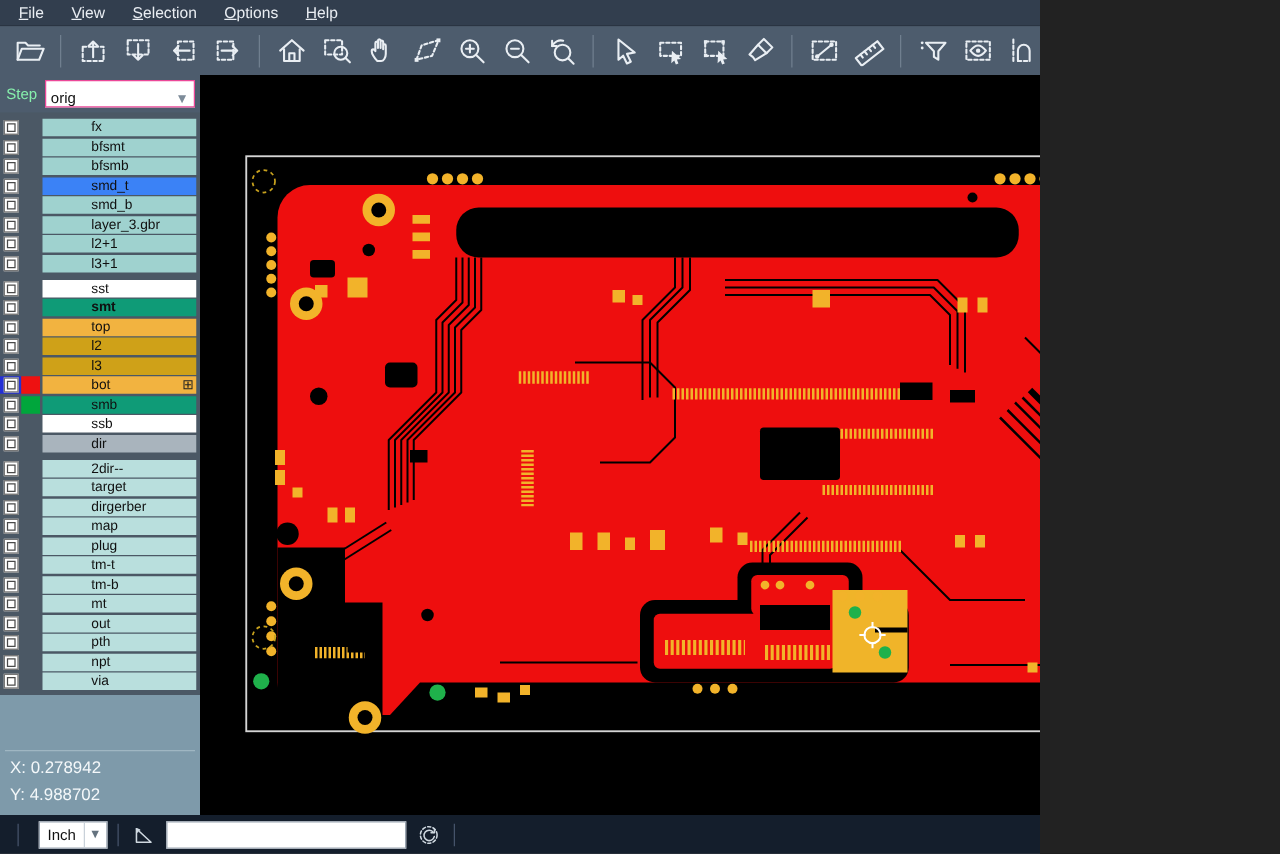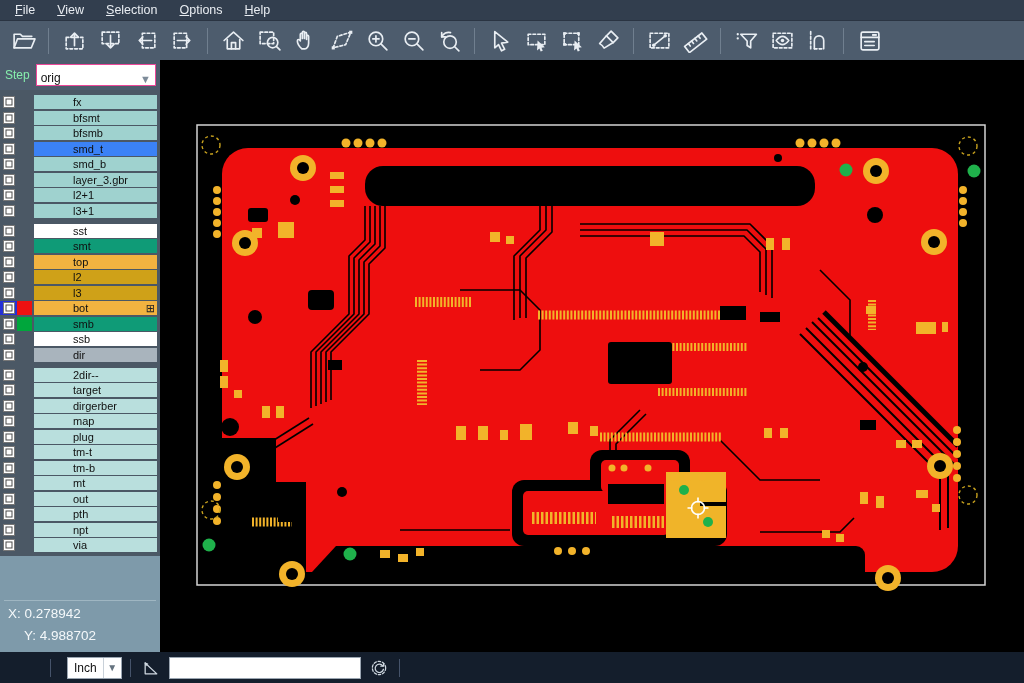--- a/index.html
+++ b/index.html
@@ -1,17 +1,17 @@
 <!DOCTYPE html>
 <html><head>
 <meta charset="utf-8">
 <style>
   html,body{margin:0;padding:0;background:#222;}
   *{box-sizing:border-box;font-family:"Liberation Sans",sans-serif;}
-  #app{position:relative;width:1024px;height:683px;overflow:hidden;background:#46535f;}
+  #app{position:relative;width:832px;height:683px;overflow:hidden;background:#46535f;}
 
   
   .menubar{position:absolute;left:0;top:0;width:1024px;height:21px;background:#323e4e;display:flex;align-items:center;padding-left:4px;border-bottom:1px solid #2a3442;}
   .menu-item{color:#e9edf2;font-size:12.5px;padding:2px 11px;cursor:default;}
   .menu-item::first-letter{text-decoration:underline;}
 
   
   .toolbar{position:absolute;left:0;top:21px;width:1024px;height:39px;background:#4d5c6d;display:flex;align-items:center;gap:6px;padding-left:8px;}
   .tbtn{width:30px;height:30px;display:flex;align-items:center;justify-content:center;border-radius:3px;}
   .tbtn svg{width:25px;height:25px;stroke:#e9eef3;fill:none;stroke-width:1.6;stroke-linecap:round;stroke-linejoin:round;}
@@ -33,28 +33,28 @@
   .cell.chk{width:17px;display:flex;align-items:center;justify-content:center;background:transparent;}
   .box{width:12px;height:12px;background:#fff;border:1px solid #777;box-shadow:inset 0 0 0 1.5px #fff, inset 0 0 0 2.5px #4a4a4a;}
   .cell.swatch{width:15px;margin-right:2px;}
   .cell.lbl{flex:1;margin-right:3px;display:flex;align-items:center;font-size:11px;color:#101010;padding-left:3px;line-height:14px;white-space:nowrap;overflow:hidden;}
   .cell.lbl .txt{flex:1;margin-left:36px;}
   .cell.lbl .grid{font-size:11px;margin-right:2px;color:#222;}
 
   .coordpanel{position:absolute;left:0;bottom:0;width:160px;height:96px;background:#7e9aaa;}
   .coordpanel .sep{position:absolute;left:4px;right:4px;top:44px;height:1px;background:#9fb6c2;}
   .coordpanel .cx{position:absolute;left:8px;top:50px;color:#f4f8fa;font-size:13.5px;}
-  .coordpanel .cy{position:absolute;left:24px;top:72px;color:#f4f8fa;font-size:13.5px;}
+  .coordpanel .cy{position:absolute;left:8px;top:72px;color:#f4f8fa;font-size:13.5px;}
 
   
   .canvas{position:absolute;left:160px;top:60px;width:864px;height:592px;background:#000;}
   .canvas svg{display:block;}
 
   
-  .bottombar{position:absolute;left:0;top:652px;width:1024px;height:31px;background:#141e2c;display:flex;align-items:center;padding-left:36px;}
+  .bottombar{position:absolute;left:0;top:652px;width:1024px;height:31px;background:#141e2c;display:flex;align-items:center;}
   .bsep{width:1px;height:18px;background:#45536a;margin:0 8px;}
   .unitselect{height:22px;background:#fff;border:1px solid #9aa5b1;display:flex;align-items:center;font-size:12px;color:#111;margin-left:8px;}
   .unitselect .val{padding:0 6px;}
   .unitselect .chev{width:18px;height:100%;border-left:1px solid #c9d1d9;display:flex;align-items:center;justify-content:center;color:#65737f;font-size:10px;}
   .bicon{width:24px;height:24px;display:flex;align-items:center;justify-content:center;}
   .bicon svg{width:20px;height:20px;stroke:#cfd8e0;fill:none;stroke-width:1.5;stroke-linecap:round;stroke-linejoin:round;}
   .cmdinput{width:192px;height:22px;border:1px solid #9aa5b1;background:#fff;margin-left:6px;font-size:12px;padding:0 4px;outline:none;}
 </style>
 </head>
 <body>
@@ -320,21 +320,21 @@
             <span class="cell swatch"></span>
             <span class="cell lbl" style="background: rgb(255, 255, 255);">
               <span class="txt">sst</span>
             </span>
           </div>
         <div class="lrow">
             <span class="cell chk">
               <span class="box"></span>
             </span>
             <span class="cell swatch"></span>
-            <span class="cell lbl" style="background: rgb(15, 155, 119);">
+            <span class="cell lbl" style="background: rgb(15, 155, 119); font-weight: bold;">
               <span class="txt">smt</span>
             </span>
           </div>
         <div class="lrow">
             <span class="cell chk">
               <span class="box"></span>
             </span>
             <span class="cell swatch"></span>
             <span class="cell lbl" style="background: rgb(242, 179, 64);">
               <span class="txt">top</span>

